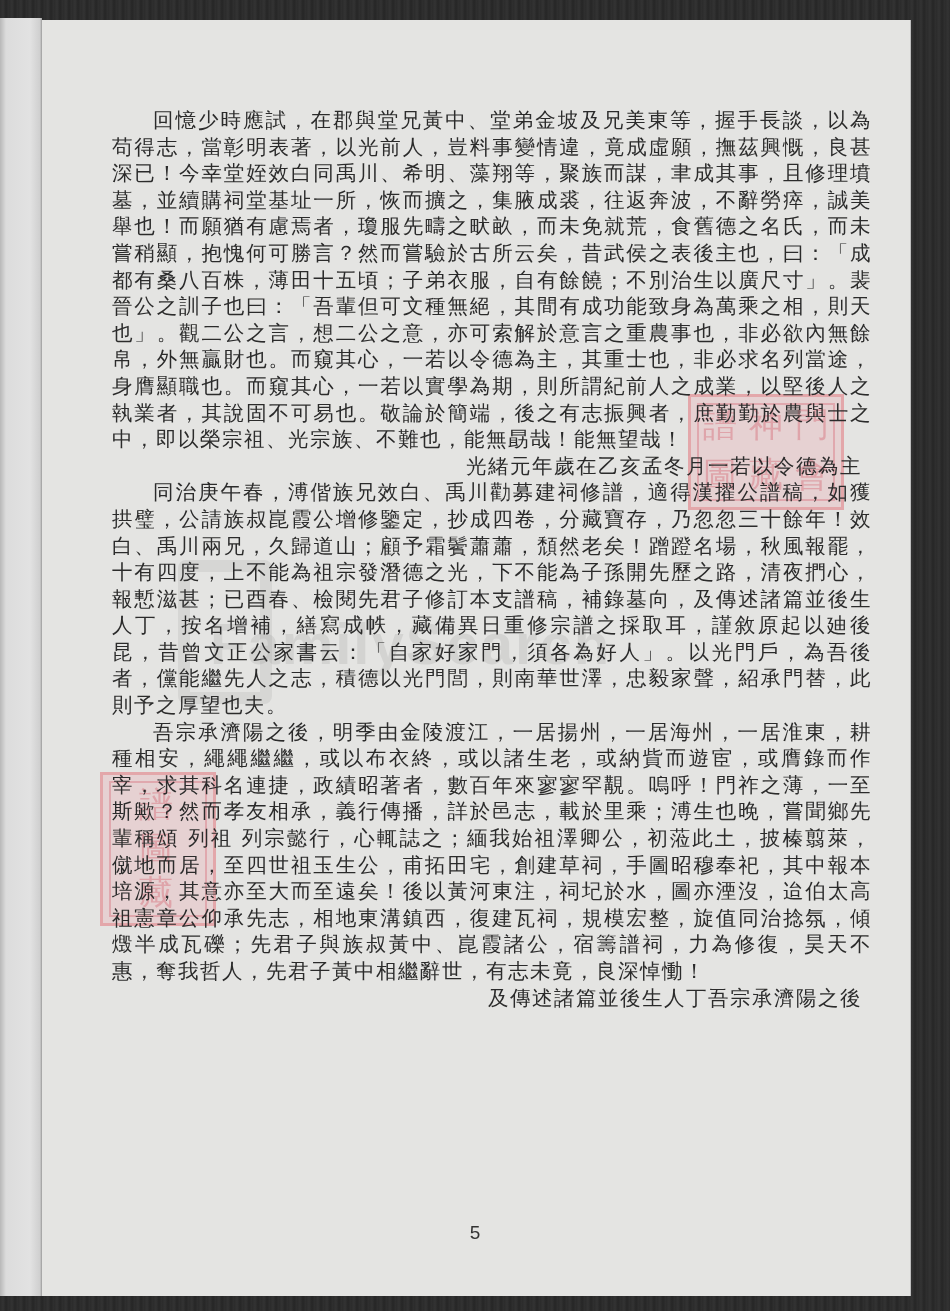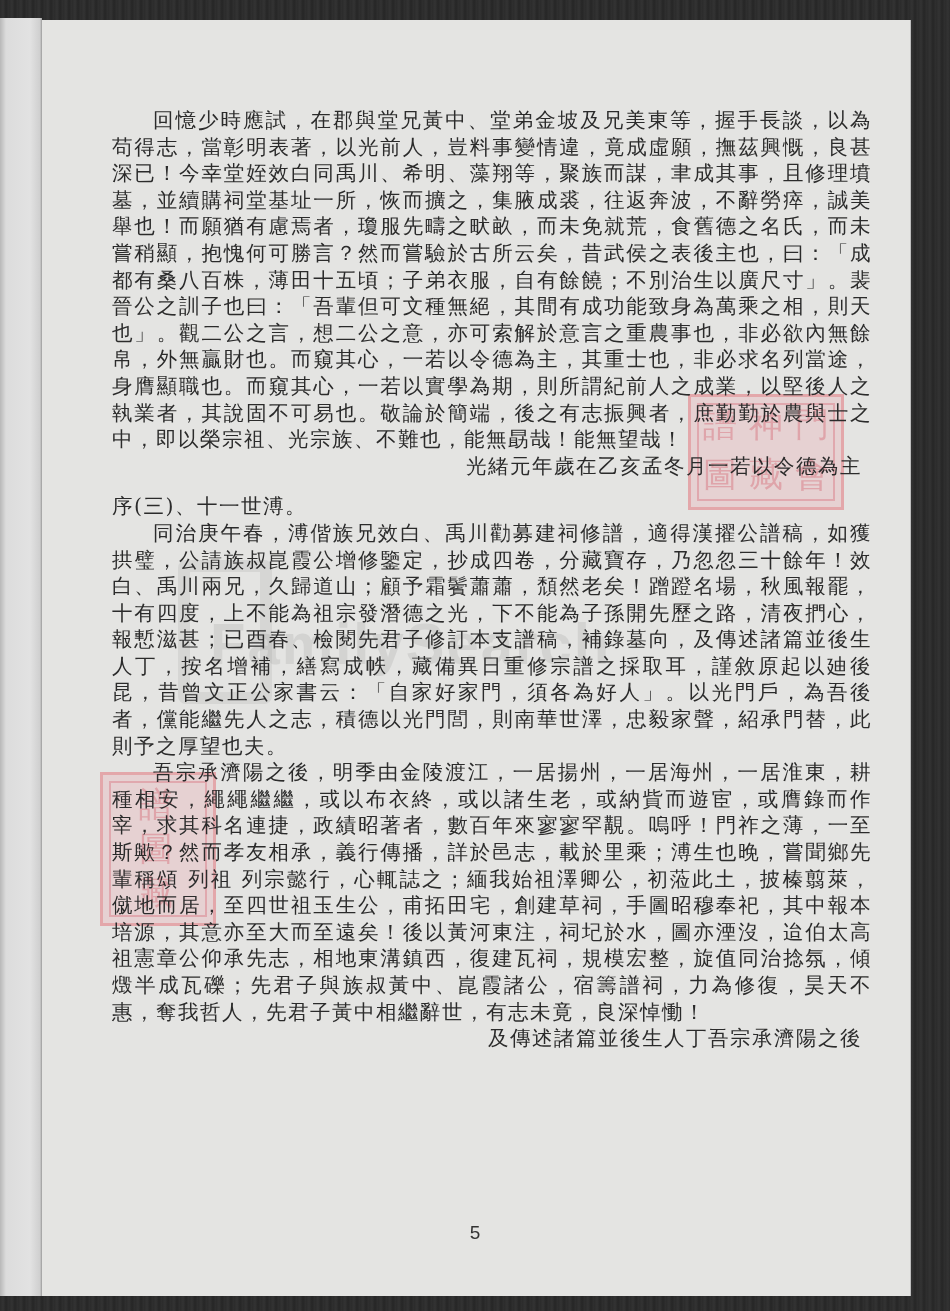--- a/index.html
+++ b/index.html
@@ -87,21 +87,20 @@
   <span class="seal-glyph" style="left:36px; top:56px;">圖</span>
   <span class="seal-glyph" style="left:36px; top:100px;">藏</span>
 </div>
 
 <div class="text-block">
   <p class="para">回憶少時應試，在郡與堂兄黃中、堂弟金坡及兄美東等，握手長談，以為苟得志，當彰明表著，以光前人，豈料事變情違，竟成虛願，撫茲興慨，良甚深已！今幸堂姪效白同禹川、希明、藻翔等，聚族而謀，聿成其事，且修理墳墓，並續購祠堂基址一所，恢而擴之，集腋成裘，往返奔波，不辭勞瘁，誠美舉也！而願猶有慮焉者，瓊服先疇之畎畝，而未免就荒，食舊德之名氏，而未嘗稍顯，抱愧何可勝言？然而嘗驗於古所云矣，昔武侯之表後主也，曰：「成都有桑八百株，薄田十五頃；子弟衣服，自有餘饒；不別治生以廣尺寸」。裴晉公之訓子也曰：「吾輩但可文種無絕，其間有成功能致身為萬乘之相，則天也」。觀二公之言，想二公之意，亦可索解於意言之重農事也，非必欲內無餘帛，外無贏財也。而窺其心，一若以令德為主，其重士也，非必求名列當途，身膺顯職也。而窺其心，一若以實學為期，則所謂紀前人之成業，以堅後人之執業者，其說固不可易也。敬論於簡端，後之有志振興者，庶勤勤於農與士之中，即以榮宗祖、光宗族、不難也，能無勗哉！能無望哉！</p>
   <div class="signline">
     <span>光緒元年歲在乙亥孟冬月</span>
     <span class="sig">一若以令德為主</span>
   </div>
-  <p class="para noindent heading">序(三)、十一世溥。</p>
   <p class="para">同治庚午春，溥偕族兄效白、禹川勸募建祠修譜，適得漢擢公譜稿，如獲拱璧，公請族叔崑霞公增修鑒定，抄成四卷，分藏寶存，乃忽忽三十餘年！效白、禹川兩兄，久歸道山；顧予霜鬢蕭蕭，頹然老矣！蹭蹬名場，秋風報罷，十有四度，上不能為祖宗發潛德之光，下不能為子孫開先歷之路，清夜捫心，報慙滋甚；已酉春、檢閱先君子修訂本支譜稿，補錄墓向，及傳述諸篇並後生人丁，按名增補，繕寫成帙，藏備異日重修宗譜之採取耳，謹敘原起以廸後昆，昔曾文正公家書云：「自家好家門，須各為好人」。以光門戶，為吾後者，儻能繼先人之志，積德以光門閭，則南華世澤，忠毅家聲，紹承門替，此則予之厚望也夫。</p>
   <p class="para">吾宗承濟陽之後，明季由金陵渡江，一居揚州，一居海州，一居淮東，耕種相安，繩繩繼繼，或以布衣終，或以諸生老，或納貲而遊宦，或膺錄而作宰，求其科名連捷，政績昭著者，數百年來寥寥罕覯。嗚呼！門祚之薄，一至斯歟？然而孝友相承，義行傳播，詳於邑志，載於里乘；溥生也晚，嘗聞鄉先輩稱頌 列祖 列宗懿行，心輒誌之；緬我始祖澤卿公，初蒞此土，披榛翦萊，僦地而居，至四世祖玉生公，甫拓田宅，創建草祠，手圖昭穆奉祀，其中報本培源，其意亦至大而至遠矣！後以黃河東注，祠圮於水，圖亦湮沒，迨伯太高祖憲章公仰承先志，相地東溝鎮西，復建瓦祠，規模宏整，旋值同治捻氛，傾燬半成瓦礫；先君子與族叔黃中、崑霞諸公，宿籌譜祠，力為修復，昊天不惠，奪我哲人，先君子黃中相繼辭世，有志未竟，良深悼慟！</p>
   <div class="signline">
     <span>及傳述諸篇並後生人丁</span>
     <span class="sig">吾宗承濟陽之後</span>
   </div>
 </div>
 
 <div class="page-number">5</div>
 

